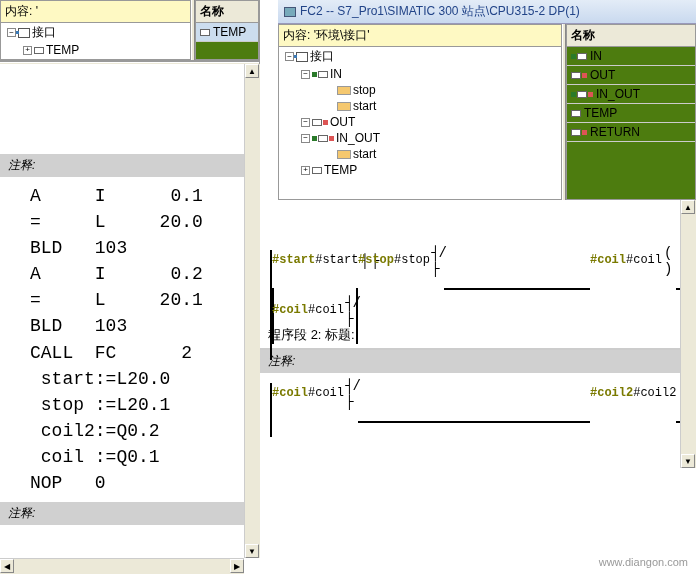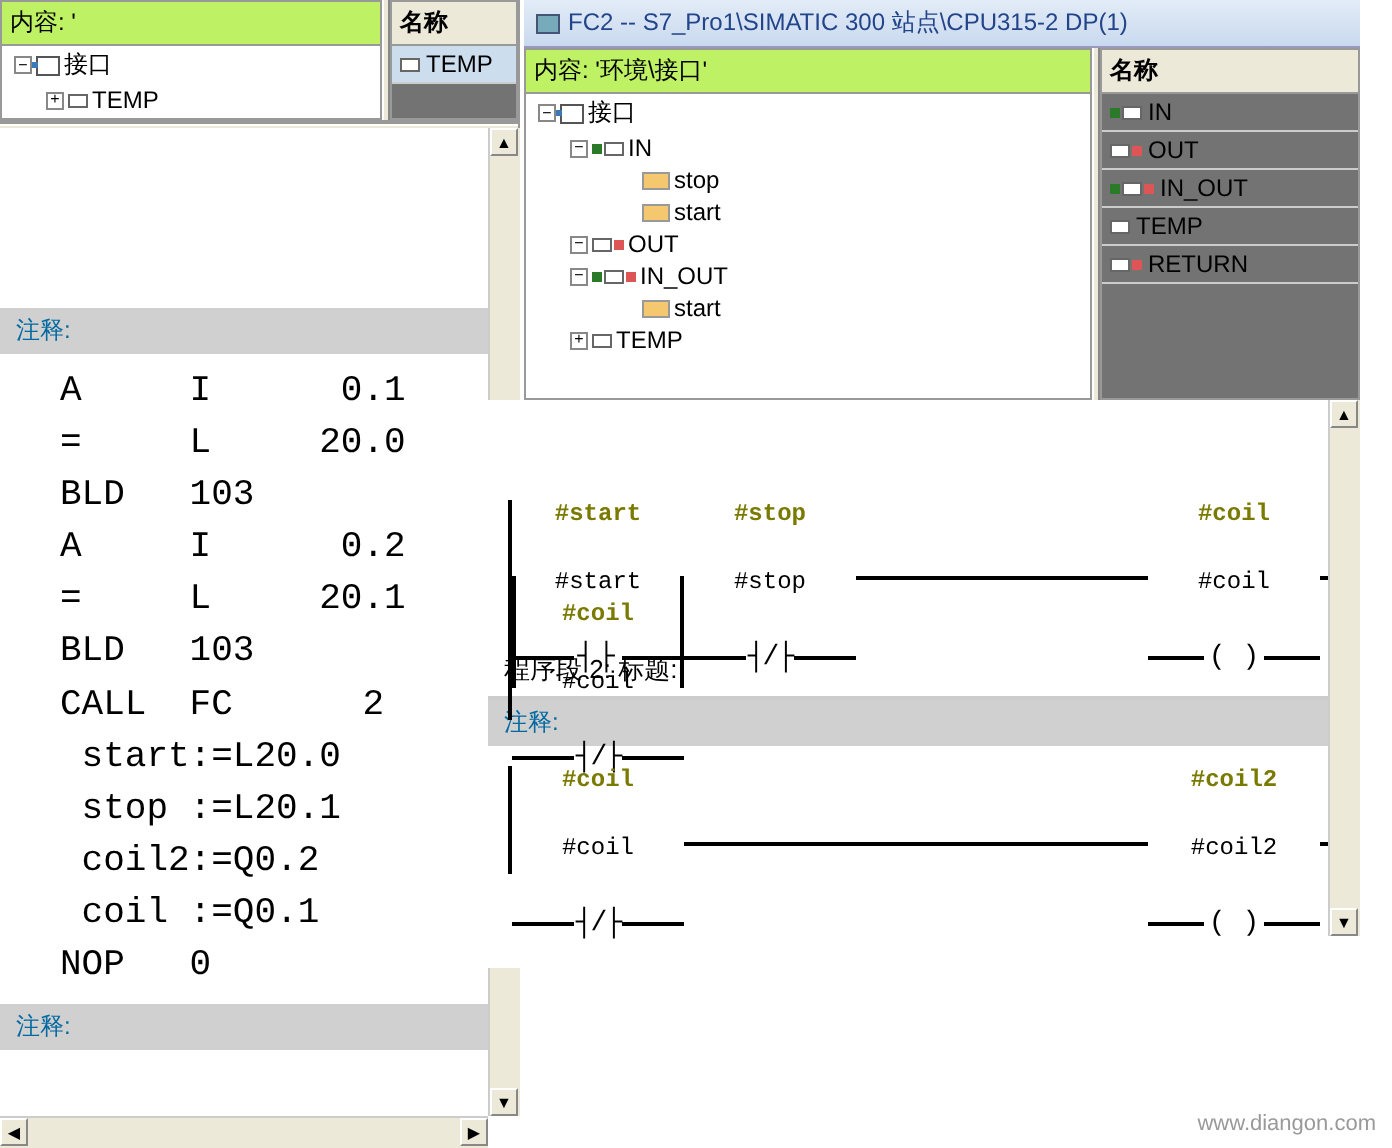--- a/index.html
+++ b/index.html
@@ -1,60 +1,60 @@
 <!DOCTYPE html>
 <html><head>
 <meta charset="utf-8">
 <style>
   * { box-sizing: border-box; }
   body { margin: 0; font-family: "Microsoft YaHei", "SimSun", Arial, sans-serif; font-size: 12px; background: #fff; width: 696px; height: 574px; overflow: hidden; position: relative; }
   
   .left-panel { position: absolute; left: 0; top: 0; width: 260px; height: 574px; border-right: 1px solid #999; }
-  .right-panel { position: absolute; left: 244px; top: 0; width: 436px; height: 484px; padding-left: 18px; }
+  .right-panel { position: absolute; left: 260px; top: 0; width: 436px; height: 484px; padding-left: 18px; }
   
   .top-split { display: flex; height: 62px; border-bottom: 2px solid #999; }
   .top-split-r { height: 198px; }
   
   .tree-pane { flex: 1; background: #fff; border: 1px solid #999; overflow: hidden; }
-  .tree-pane .content-label { background: #bef264; padding: 2px 4px; border-bottom: 1px solid #999; white-space: nowrap; overflow: hidden; }
+  .tree-pane .content-label { background: #fef9c3; padding: 2px 4px; border-bottom: 1px solid #999; white-space: nowrap; overflow: hidden; }
   .tree-row { padding: 1px 0 1px 6px; white-space: nowrap; display: flex; align-items: center; gap: 2px; }
   .tree-indent1 { padding-left: 22px; }
   .tree-indent3 { padding-left: 58px; }
   
   .exp-box { display: inline-flex; width: 9px; height: 9px; border: 1px solid #888; align-items: center; justify-content: center; font-size: 8px; line-height: 1; background: #fff; cursor: pointer; }
   
   .icon-interface { display: inline-block; width: 12px; height: 10px; background: #fff; border: 1px solid #555; position: relative; }
   .icon-interface::before { content: ''; position: absolute; left: -3px; top: 2px; width: 3px; height: 3px; background: #3a7ab8; }
   
   .icon-folder { display: inline-block; width: 14px; height: 9px; background: #f5c86f; border: 1px solid #999; position: relative; }
   
   .icon-var { display: inline-flex; align-items: center; }
   .icon-var .pin-in { width: 5px; height: 5px; background: #2a7a2a; margin-right: 1px; }
   .icon-var .pin-out { width: 5px; height: 5px; background: #d55; margin-left: 1px; }
   .icon-var .pin-body { width: 10px; height: 7px; background: #fff; border: 1px solid #666; }
   
-  .table-pane { width: 64px; border: 1px solid #999; background: #737373; }
+  .table-pane { width: 64px; border: 1px solid #999; background: #4d7c0f; }
   .table-pane-r { width: 130px; }
   .table-pane .th { background: #ece9d8; padding: 2px 4px; border-bottom: 1px solid #999; font-weight: bold; }
   .table-pane .td { padding: 2px 4px; border-bottom: 1px solid #ccc; display: flex; align-items: center; gap: 3px; }
   .td-sel { background: #cde; }
   
   .code-area { position: absolute; left: 0; top: 64px; width: 260px; bottom: 0; overflow: hidden; background: #fff; }
   .code-area-r { left: 0; top: 200px; width: 436px; bottom: 0; }
   
   .seg-header { padding: 4px 8px; font-weight: normal; font-size: 13px; border-bottom: 2px solid #ccc; margin-top: 8px; }
   .seg-header .seg-num { border: 1px dashed #888; padding: 0 3px; }
-  .comment-bar { background: #d0d0d0; padding: 3px 8px; color: #0369a1; }
+  .comment-bar { background: #d0d0d0; padding: 3px 8px; color: #000000; font-style: italic; }
   
   .stl-code { font-family: "Courier New", monospace; font-size: 18px; padding: 6px 0 6px 30px; white-space: pre; line-height: 1.45; }
   
   .ladder { padding: 10px 0 10px 10px; position: relative; }
   .ladder-row { display: flex; align-items: flex-start; height: 54px; position: relative; }
   .rail { width: 2px; background: #000; align-self: stretch; }
-  .elem { display: flex; flex-direction: column; align-items: center; width: 86px; position: relative; gap: 20px; }
+  .elem { display: flex; flex-direction: row; align-items: center; width: 86px; position: relative; }
   .elem .lbl1 { color: #7a7a00; font-family: "Courier New", monospace; font-weight: bold; font-size: 12px; }
   .elem .lbl2 { color: #000; font-family: "Courier New", monospace; font-size: 12px; }
   .elem .sym { font-family: "Courier New", monospace; font-size: 14px; height: 18px; display: flex; align-items: center; margin-top: 2px; position: relative; width: 100%; }
   .elem .sym::before, .elem .sym::after { content: ''; height: 2px; background: #000; flex: 1; }
   .contact-no .bars { padding: 0 2px; letter-spacing: 2px; }
   .contact-nc .bars { padding: 0 1px; letter-spacing: -1px; }
   .coil-sym .paren { padding: 0 2px; }
   .spacer-wire { flex: 1; height: 2px; background: #000; margin-top: 38px; }
   .spacer-wire-s { width: 20px; height: 2px; background: #000; margin-top: 38px; }
   

